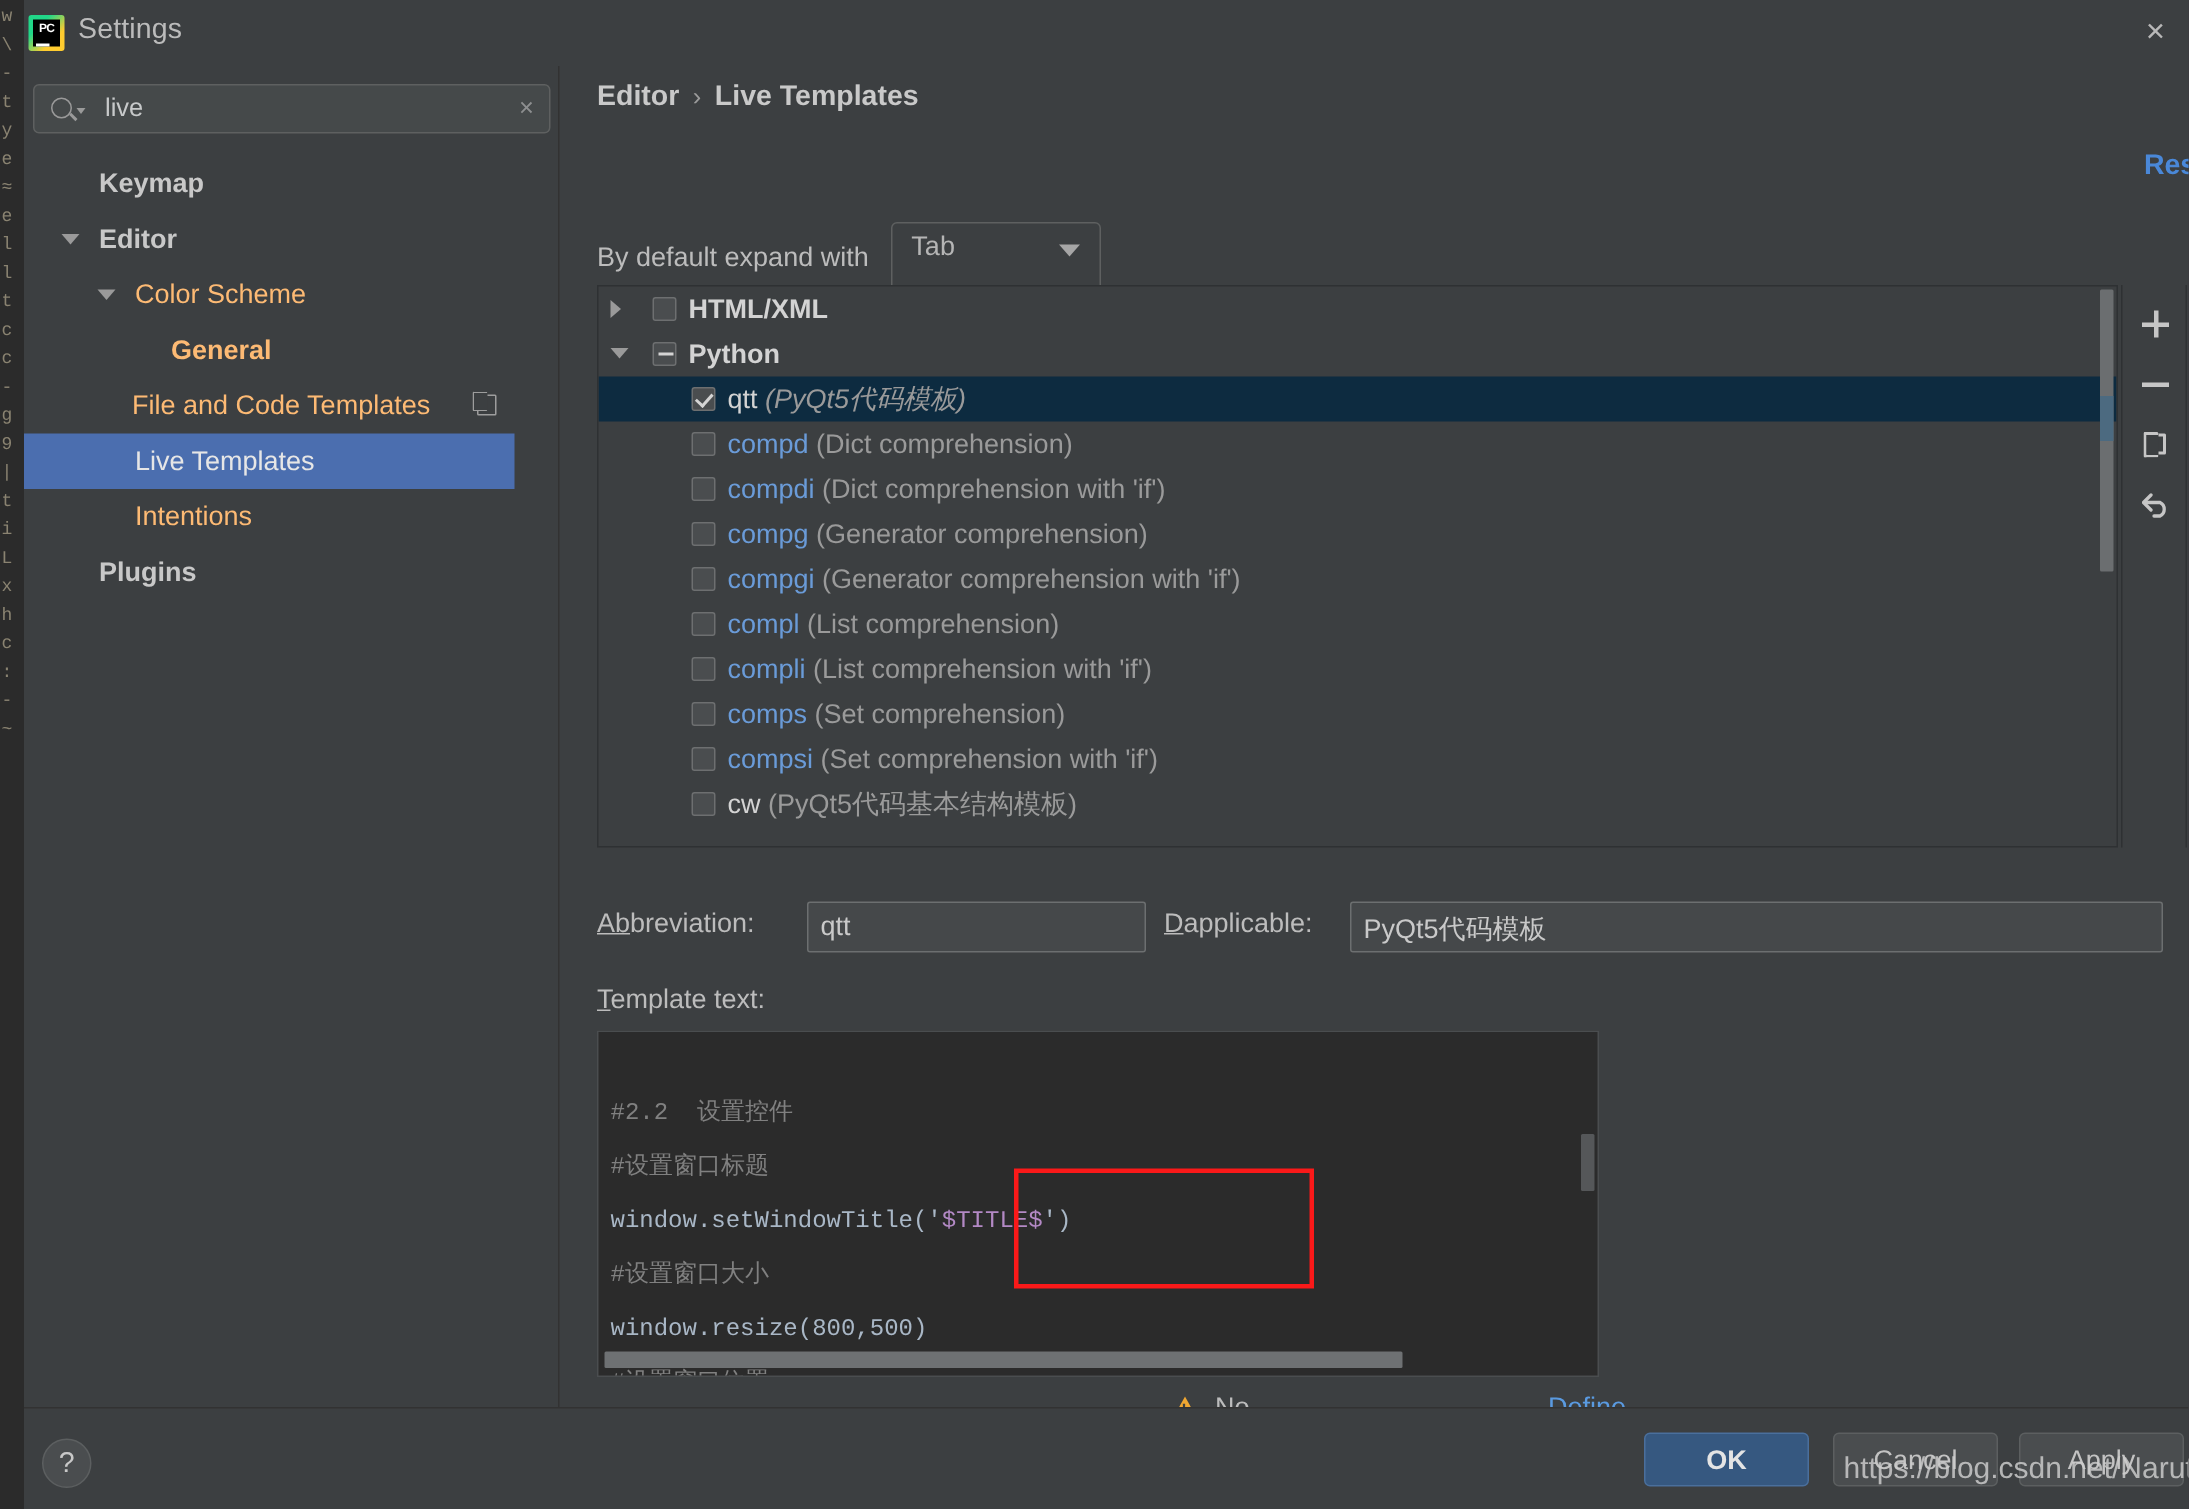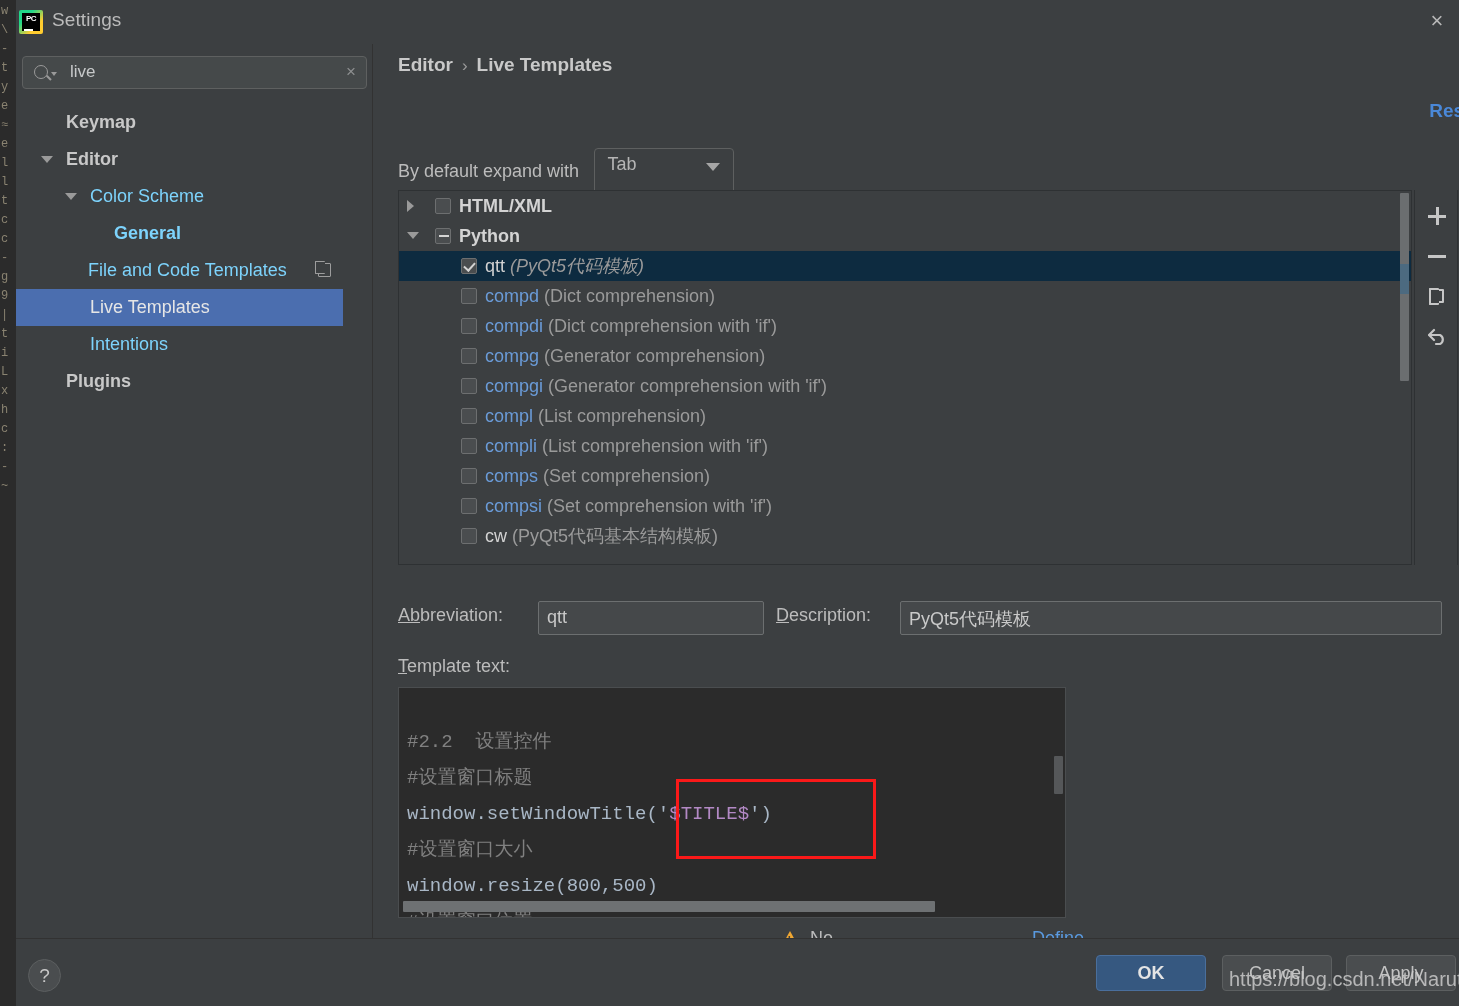--- a/index.html
+++ b/index.html
@@ -75,21 +75,21 @@
   .search-value {
     position: absolute; left: 47px; top: 5px; font-size: 17px; color: #c7c9ca;
   }
   .search-clear {
     position: absolute; right: 10px; top: 5px; font-size: 17px;
     color: #8d8f90; cursor: pointer;
   }
   .tree { position: absolute; left: 0; top: 60px; width: 327px; }
   .tree-row {
     position: relative; height: 37px; line-height: 37px; font-size: 18px;
-    color: #7dd3fc; cursor: pointer; white-space: nowrap;
+    color: #fdba74; cursor: pointer; white-space: nowrap;
   }
   .tree-row.bold { font-weight: bold; color: #c8c8c8; }
   .tree-row.selected { background: #4b6eaf; color: #e6e6e6; }
   .tw {
     position: absolute; width: 0; height: 0; top: 15px;
     border-left: 6px solid transparent; border-right: 6px solid transparent;
     border-top: 7px solid #9a9a9a;
   }
   .tw.right {
     border-top: 6px solid transparent; border-bottom: 6px solid transparent;
@@ -203,21 +203,21 @@
 
   .tt-label { position: absolute; left: 24px; top: 612px; font-size: 18px; color: #bcbcbc; }
 
   
   .editor {
     position: absolute; left: 24px; top: 643px; width: 668px; height: 231px;
     background: #2b2b2b; border: 1px solid #4a4d4f; overflow: hidden;
   }
   .code {
     position: absolute; left: 8px; top: 36px;
-    font-family: "Liberation Mono", monospace; font-size: 19px;
+    font-family: "Liberation Mono", monospace; font-size: 16px;
     line-height: 36px; color: #a9b7c6; white-space: pre;
   }
   .code .cmt { color: #808080; }
   .code .var { color: #b389c5; margin-top: 32px; }
   .ed-vscroll {
     position: absolute; right: 2px; top: 68px; width: 9px; height: 38px;
     background: #555759; border-radius: 1px;
   }
   .ed-hscroll {
     position: absolute; left: 4px; bottom: 5px; width: 532px; height: 11px;
@@ -445,21 +445,21 @@
             <path d="M1.6 7 H12 a5 5 0 0 1 0 9 H8" fill="none" stroke="#c6c6c6" stroke-width="2.2" stroke-linecap="round"></path>
           </svg>
         </div>
       </div>
 
       <div class="frow">
         <span class="flabel" style="left:0"><span class="mn" id="abMn">Ab</span><span id="abRest">breviation:</span></span>
         <span class="finput" style="left:140px;width:226px">
           <span class="fv">qtt</span>
         </span>
-        <span class="flabel" style="left:378px"><span class="mn" id="dsMn">D</span><span id="dsRest">escription:</span></span>
+        <span class="flabel" style="left:378px"><span class="mn" id="dsMn">D</span><span id="dsRest">applicable:</span></span>
         <span class="finput" style="left:502px;width:542px">
           <span class="fv">PyQt5代码模板</span>
         </span>
       </div>
 
       <div class="tt-label"><span class="mn" id="ttMn">T</span><span id="ttRest">emplate text:</span></div>
 
       <div class="editor">
         <div class="code" id="codeHost"><div><span class="cmt">#2.2  设置控件</span></div><div><span class="cmt">#设置窗口标题</span></div><div>window.setWindowTitle('<span class="var">$TITLE$</span>')</div><div><span class="cmt">#设置窗口大小</span></div><div>window.resize(800,500)</div><div><span class="cmt">#设置窗口位置</span></div></div>
         <div class="hilite"></div>

